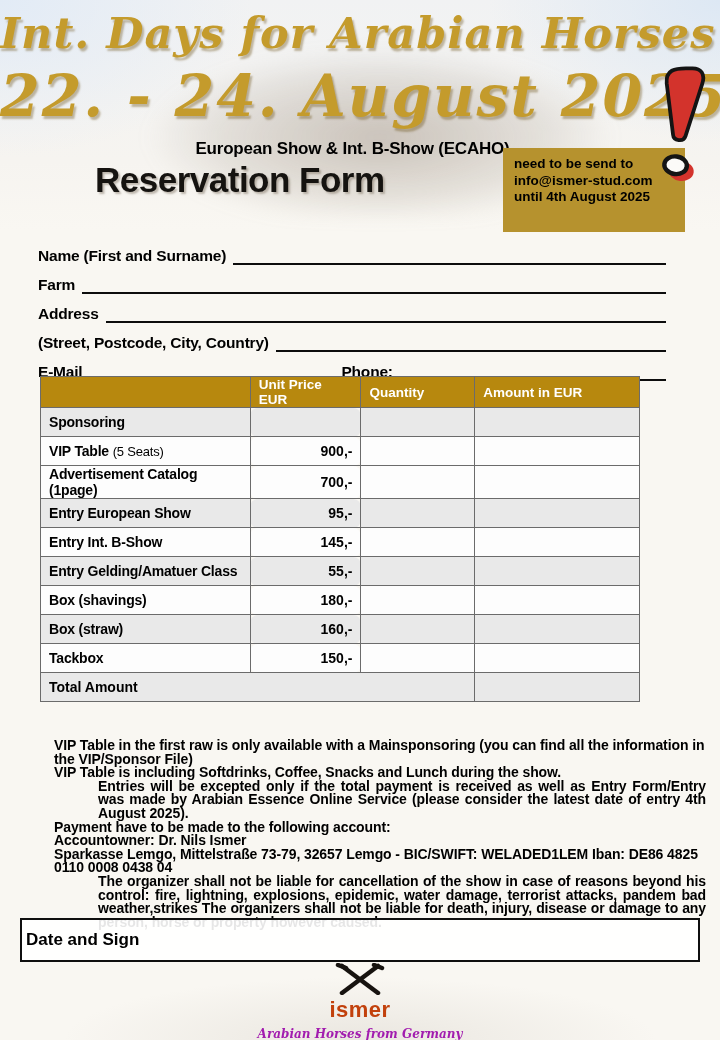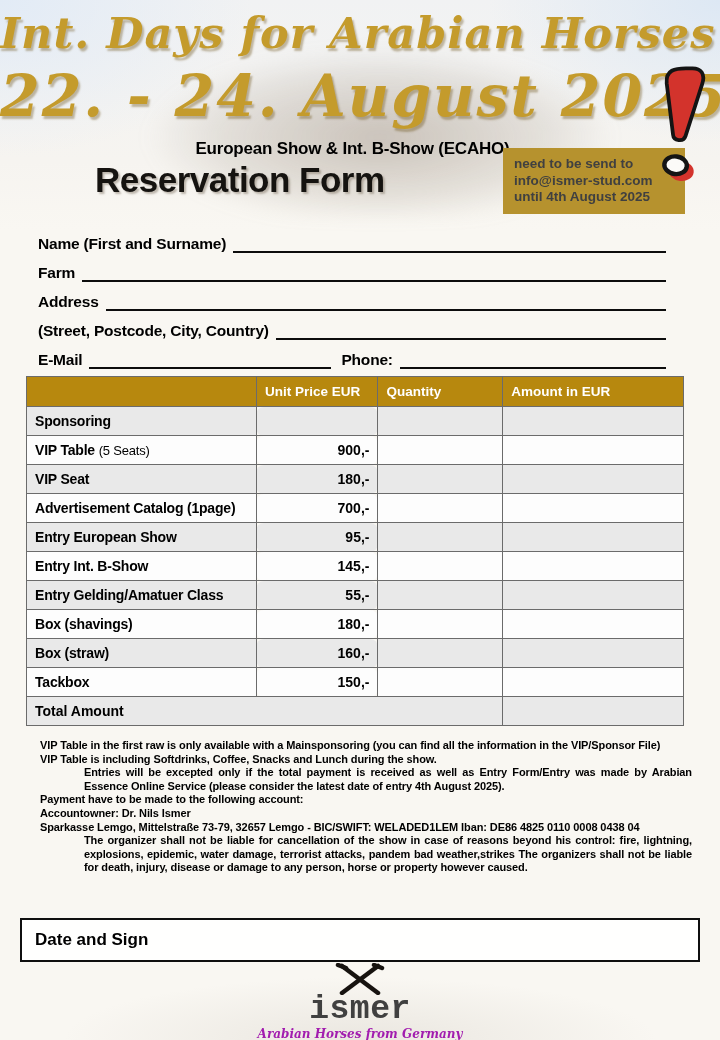--- a/index.html
+++ b/index.html
@@ -20,59 +20,59 @@
   .script{position:absolute;left:0;width:632px;text-align:center;
     font-family:"DejaVu Serif",serif;font-style:italic;font-weight:bold;color:#c49b2c;
     text-shadow:2px 3px 2px rgba(105,80,20,.38);white-space:nowrap;}
   .script.l1{top:8px;font-size:43px;letter-spacing:1px;}
   .script.l2{top:62px;font-size:57px;letter-spacing:2px;}
   .subhead{position:absolute;left:95px;top:139px;width:515px;text-align:center;
     font-weight:bold;font-size:17px;letter-spacing:-.2px;}
   .formtitle{position:absolute;left:95px;top:160px;width:515px;text-align:left;
     font-weight:bold;font-size:35px;letter-spacing:-.5px;color:#151310;
     text-shadow:2px 2px 2px rgba(140,130,115,.55);}
-  .notice{position:absolute;left:503px;top:148px;width:182px;height:66px;background:#b6922e;
-    color:#404040;font-weight:bold;font-size:13.5px;line-height:16.5px;padding:8px 0 0 11px;box-sizing:border-box;}
+  .notice{position:absolute;left:503px;top:148px;width:182px;height:84px;background:#b6922e;
+    color:#000000;font-weight:bold;font-size:13.5px;line-height:16.5px;padding:8px 0 0 11px;box-sizing:border-box;}
   .excl{position:absolute;left:642px;top:55px;width:76px;height:128px;transform:rotate(7deg);}
 
   
-  .fields{position:absolute;left:38px;top:224px;width:628px;}
+  .fields{position:absolute;left:38px;top:236px;width:628px;}
   .frow{display:flex;align-items:flex-end;height:29px;}
   .flabel{font-weight:bold;font-size:15.5px;letter-spacing:-.2px;white-space:nowrap;padding-right:7px;line-height:18px;}
   .fline{flex:1 1 auto;border-bottom:2.2px solid #0d0d0d;height:16px;}
   .fline.email{flex:0 0 242px;margin-right:10px;}
 
   
-  table.price{position:absolute;left:26px;top:376px;width:658px;border-collapse:collapse;table-layout:fixed;
+  table.price{position:absolute;left:40px;top:376px;width:600px;border-collapse:collapse;table-layout:fixed;
     border:1.5px solid #3a3a3a;}
   table.price th,table.price td{border:1px solid #6b6b6b;padding:0 8px;box-sizing:border-box;}
   table.price th{background:#b7880e;color:#fff;font-weight:bold;font-size:13.5px;text-align:left;height:30px;}
   table.price td{height:29px;font-size:14px;}
   td.item{font-weight:bold;letter-spacing:-.2px;}
   td.item .note{font-weight:normal;font-size:13px;}
   td.price{text-align:right;font-weight:bold;padding-right:10px;border-radius:8px;}
   tr.even td{background:#e9e9e9;}
   tr.odd td{background:#fdfdfd;}
   td.total-label{font-weight:bold;font-size:15px;background:#e9e9e9;}
 
   
-  .terms{position:absolute;left:40px;top:739px;width:652px;font-weight:bold;font-size:11px;
+  .terms{position:absolute;left:54px;top:739px;width:652px;font-weight:bold;font-size:14px;
     line-height:13.6px;letter-spacing:-.1px;}
   .terms .just{text-align:justify;margin-left:44px;}
 
   
   .signbox{position:absolute;left:20px;top:918px;width:680px;height:44px;box-sizing:border-box;
     border:2px solid #0f0f0f;background:rgba(255,255,255,.9);display:flex;align-items:center;}
-  .signbox .slabel{font-weight:bold;font-size:17px;padding-left:13px;}
+  .signbox .slabel{font-weight:bold;font-size:17px;padding-left:4px;}
 
   
   .logo{position:absolute;left:0;top:963px;width:720px;text-align:center;}
   .logo .mark{display:block;margin:0 auto;}
-  .brand{font-family:Liberation Mono, monospace;font-weight:bold;font-size:33px;letter-spacing:.5px;
-    color:#404040;line-height:30px;}
+  .brand{font-family:Liberation Sans, sans-serif;font-weight:bold;font-size:22px;letter-spacing:.5px;
+    color:#c2410c;line-height:30px;}
   .tagline{font-family:"DejaVu Serif",serif;font-style:italic;font-weight:bold;font-size:12px;
     color:#a21caf;margin-top:2px;}
 </style>
 </head>
 <body>
 
 <div class="page">
 
   <div class="bg-top"></div>
   <div class="bg-ghost"></div>
@@ -143,26 +143,20 @@
         <td class="price"></td>
         <td></td>
         <td></td>
       </tr>
       <tr class="odd">
         <td class="item"><span>VIP Table</span> <span class="note">(5 Seats)</span></td>
         <td class="price">900,-</td>
         <td></td>
         <td></td>
       </tr>
-      <tr class="even">
-        <td class="item"><span>VIP Seat</span></td>
-        <td class="price">180,-</td>
-        <td></td>
-        <td></td>
-      </tr>
       <tr class="odd">
         <td class="item"><span>Advertisement Catalog (1page)</span></td>
         <td class="price">700,-</td>
         <td></td>
         <td></td>
       </tr>
       <tr class="even">
         <td class="item"><span>Entry European Show</span></td>
         <td class="price">95,-</td>
         <td></td>

